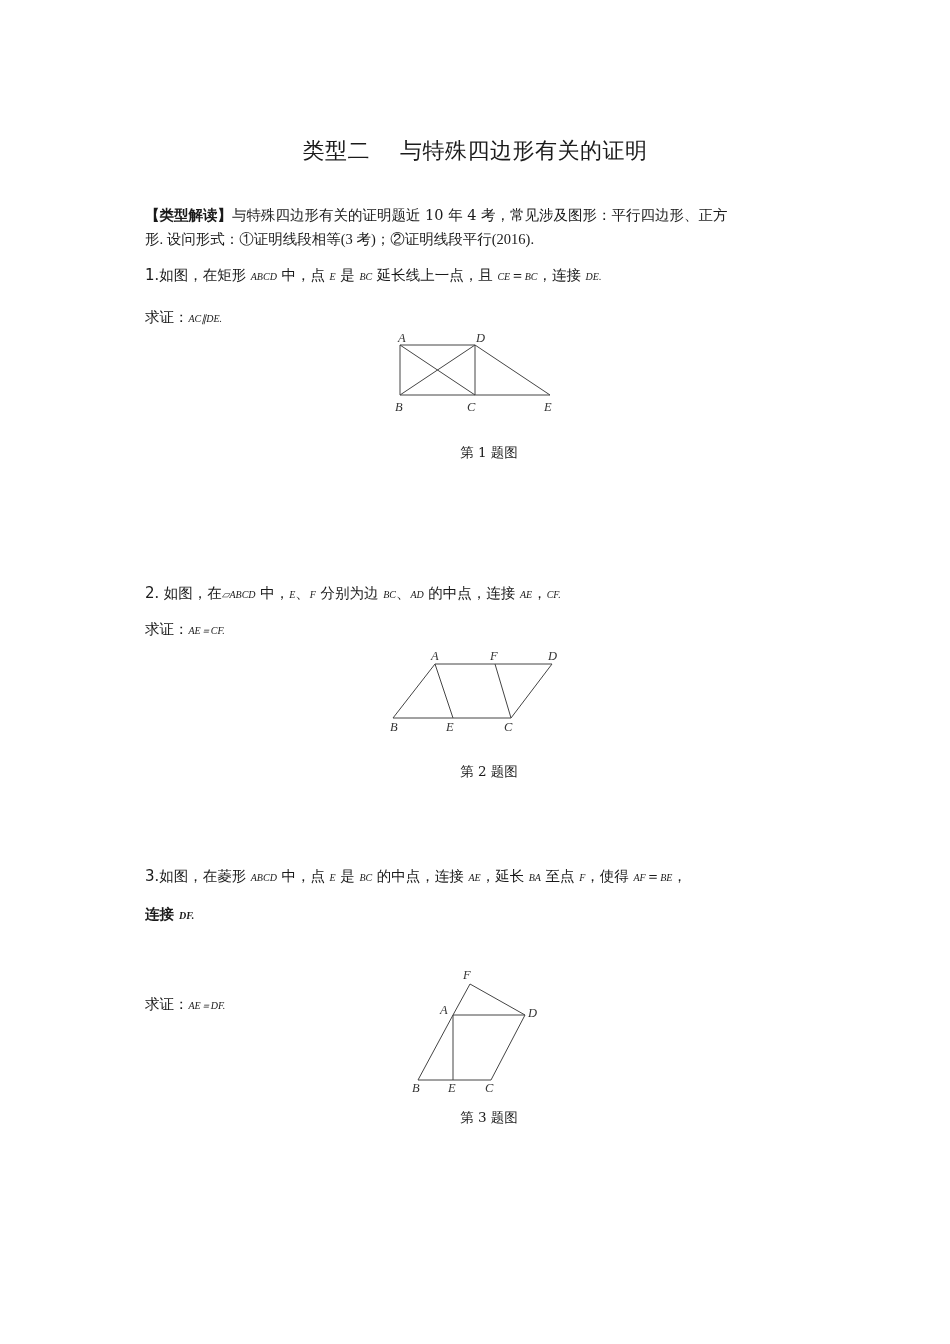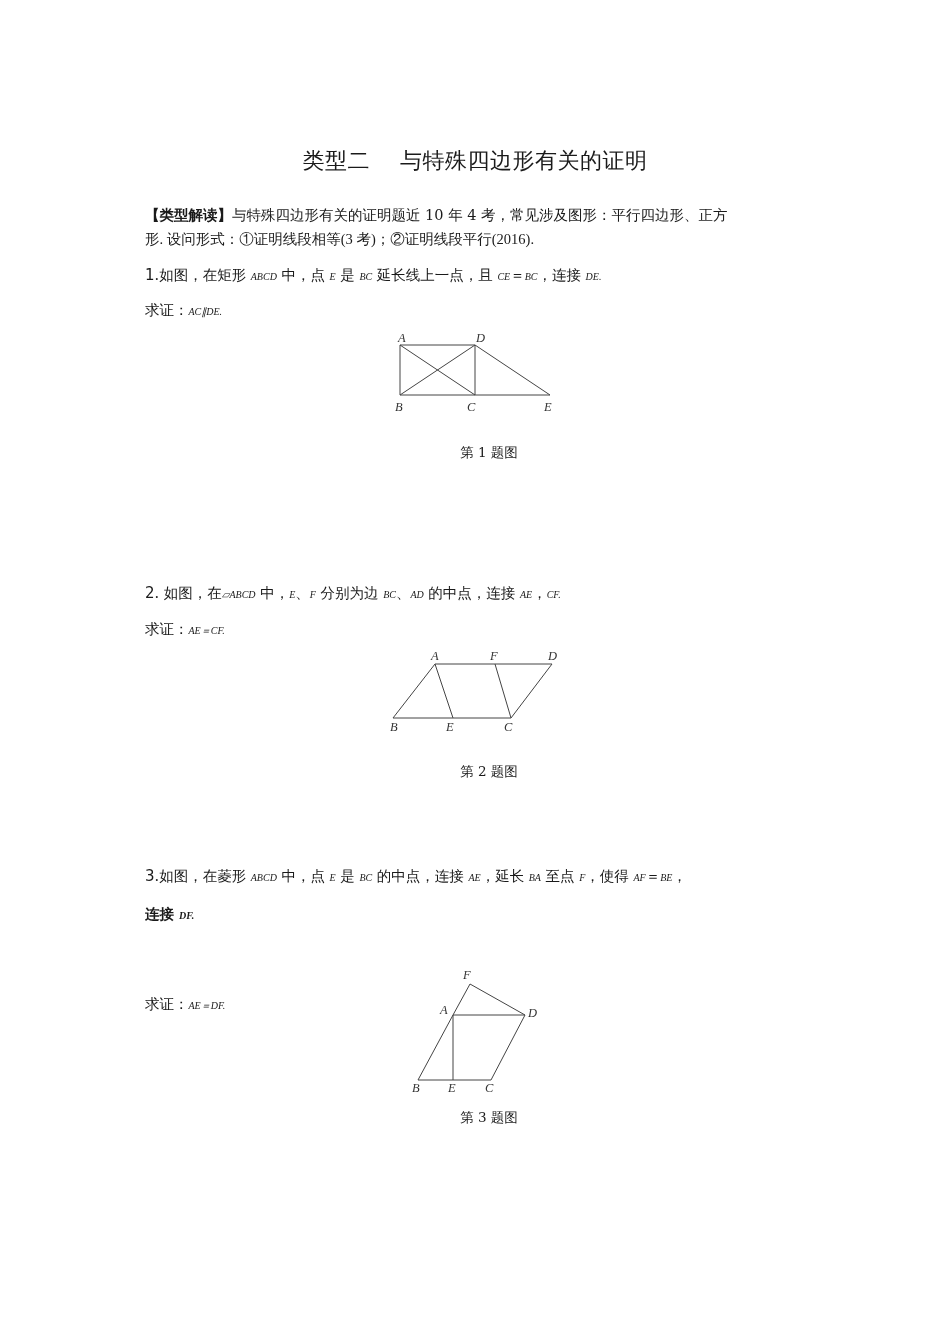--- a/index.html
+++ b/index.html
@@ -1,19 +1,19 @@
 <!DOCTYPE html>
 <html><head>
 <meta charset="utf-8">
 <style>
   html, body { margin: 0; padding: 0; background: #ffffff; }
   body { width: 950px; height: 1344px; position: relative; overflow: hidden;
          font-family: "DejaVu Serif", "Liberation Serif", serif; color: #1a1a1a; }
   .abs { position: absolute; white-space: nowrap; }
-  .title { font-family: "DejaVu Sans", "Liberation Sans", sans-serif; font-size: 22px; top: 136px; left: 0; width: 950px; text-align: center; letter-spacing: 0.5px; margin-top: 10px; }
+  .title { font-family: "DejaVu Sans", "Liberation Sans", sans-serif; font-size: 22px; top: 136px; left: 0; width: 950px; text-align: center; letter-spacing: 0.5px; }
   .title .gap { display: inline-block; width: 30px; }
   .para { font-size: 14.5px; left: 145px; }
   .bold { font-family: "DejaVu Sans", "Liberation Sans", sans-serif; font-weight: bold; }
   .num { font-family: "DejaVu Sans", "Liberation Sans", sans-serif; font-size: 15px; }
   .it { font-style: italic; font-family: "Liberation Serif", serif; font-size: 10px; }
   .caption { font-size: 13.5px; left: 14px; width: 950px; text-align: center; }
   svg.fig { position: absolute; left: 0; top: 0; }
   svg .lbl { font-family: "Liberation Serif", serif; font-style: italic; font-size: 12.5px; fill: #333; }
   svg line, svg polyline, svg polygon { stroke: #444; stroke-width: 1; fill: none; }
 </style>
@@ -25,21 +25,21 @@
 </div>
 
 <div class="abs para" style="top:206px;">
   <span class="bold">【类型解读】</span><span>与特殊四边形有关的证明题近 10 年 4 考，常见涉及图形：平行四边形、正方</span>
 </div>
 <div class="abs para" style="top:230px;font-family:Liberation Serif, serif;">形. 设问形式：①证明线段相等(3 考)；②证明线段平行(2016).</div>
 
 <div class="abs para" style="top:266px;">
   <span class="num">1</span><span>.</span><span>如图，在矩形 </span><span class="it">ABCD</span><span> 中，点 </span><span class="it">E</span><span> 是 </span><span class="it">BC</span><span> 延长线上一点，且 </span><span class="it">CE</span><span>＝</span><span class="it">BC</span><span>，连接 </span><span class="it">DE.</span>
 </div>
-<div class="abs para" style="top:301px;">
+<div class="abs para" style="top:308px;">
   <span>求证：</span><span class="it">AC∥DE.</span>
 </div>
 
 <svg class="fig" width="950" height="1344">
 
   <g>
     <polygon points="400,345 475,345 475,395 400,395"></polygon>
     <line x1="400" y1="345" x2="475" y2="395"></line>
     <line x1="400" y1="395" x2="475" y2="345"></line>
     <line x1="475" y1="395" x2="550" y2="395"></line>

